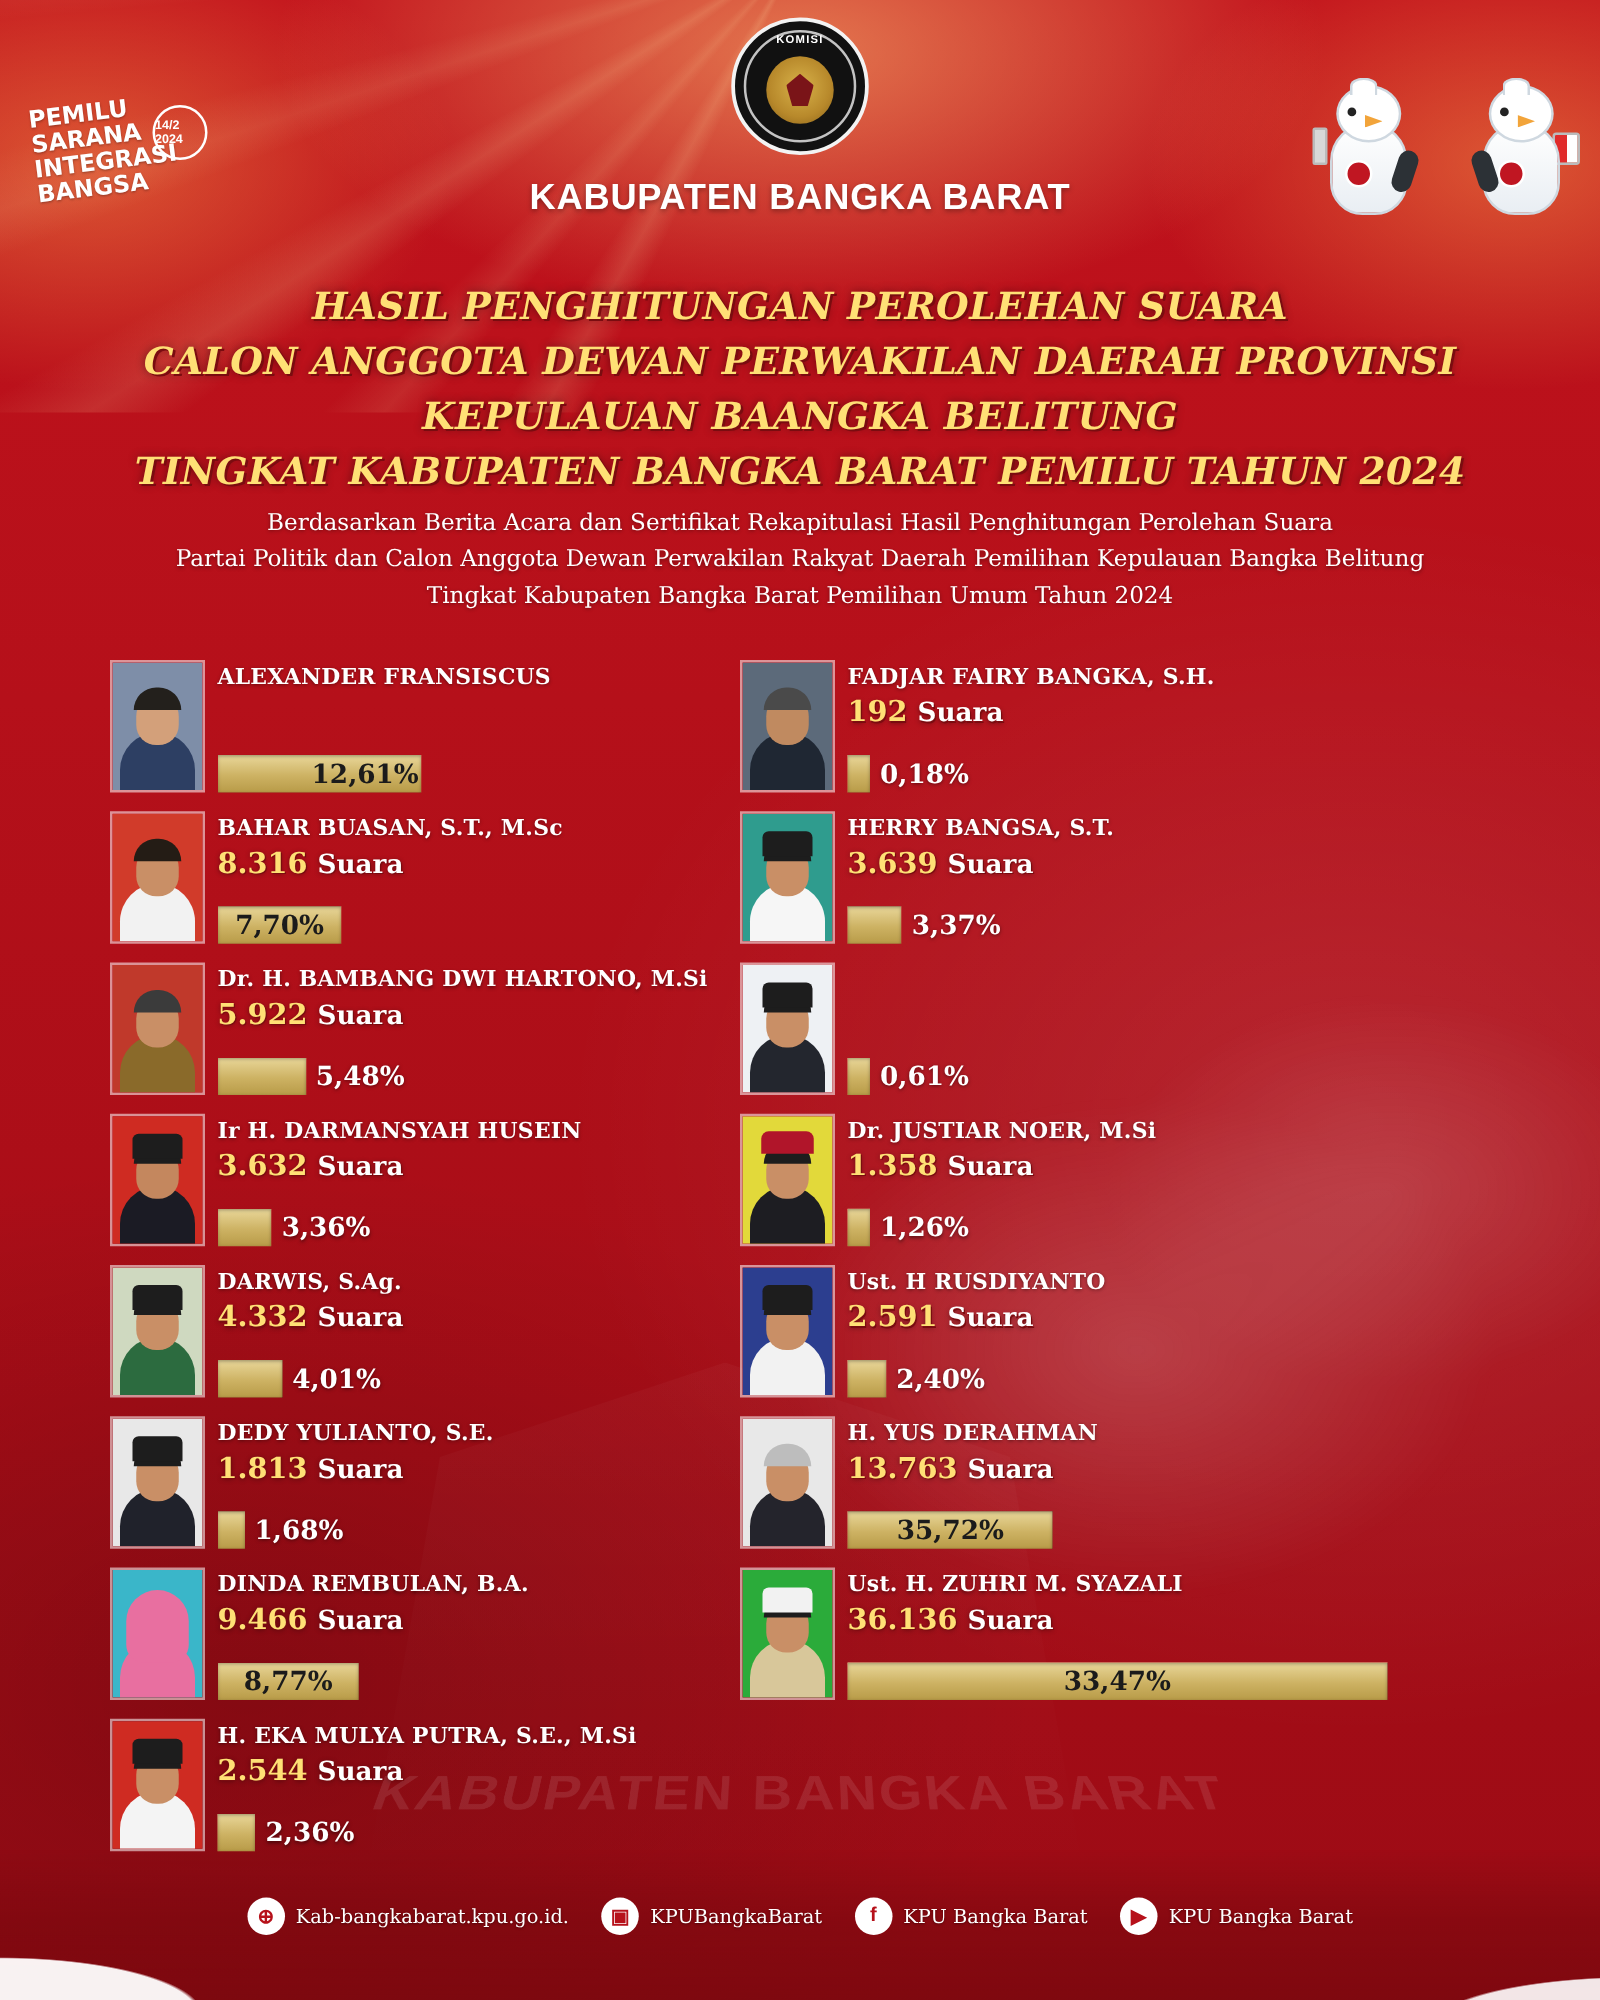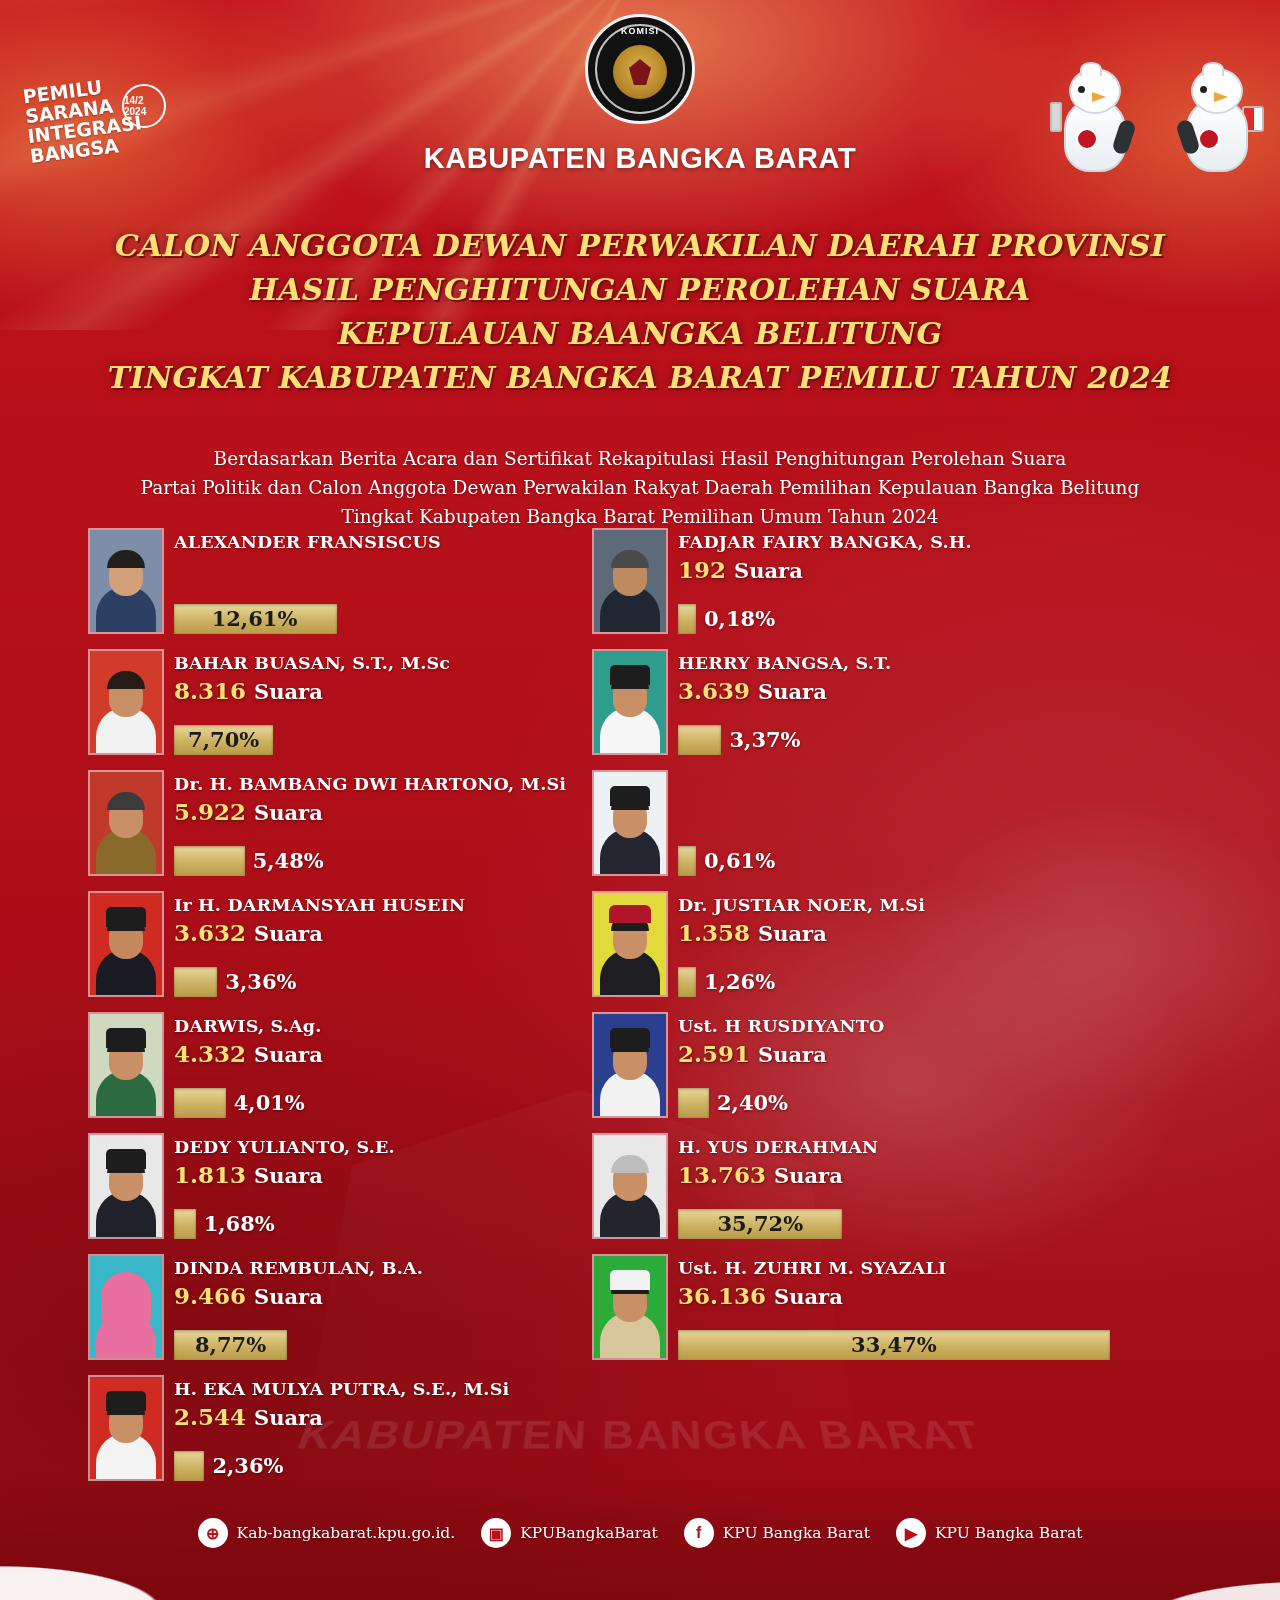--- a/index.html
+++ b/index.html
@@ -129,21 +129,20 @@
     font-size:30px; line-height:44px; letter-spacing:.3px;
     color:#ffe075;
     text-shadow:2px 2px 0 #7a0c10, 0 0 8px rgba(0,0,0,.45);
   }
   .main-title .l4 { font-size:30px; }
   .subtitle {
     position:absolute; left:0; right:0; top:404px; text-align:center;
     font-family:"DejaVu Serif", serif;
     color:#fff; font-size:18.5px; line-height:29px;
     text-shadow:0 1px 3px rgba(0,0,0,.4);
-    margin-top:40px;
   }
 
   
   .cols { position:absolute; left:0; top:528px; width:1280px; }
   .col { position:absolute; width:600px; }
   .col.left { left:88px; }
   .col.right { left:592px; }
 
   .cand { position:relative; margin-bottom:9px; height:112px; }
   .cand .photo {
@@ -292,22 +291,22 @@
     <div class="eye"></div>
     <div class="beak"></div>
   </div>
 </div>
 
 <div class="head-title">
   <div>KABUPATEN BANGKA BARAT</div>
 </div>
 
 <div class="main-title">
+  <div>HASIL PENGHITUNGAN PEROLEHAN SUARA</div>
   <div>CALON ANGGOTA DEWAN PERWAKILAN DAERAH PROVINSI</div>
-  <div>HASIL PENGHITUNGAN PEROLEHAN SUARA</div>
   <div>KEPULAUAN BAANGKA BELITUNG</div>
   <div class="l4">TINGKAT KABUPATEN BANGKA BARAT PEMILU TAHUN 2024</div>
 </div>
 
 <div class="subtitle">
   <div>Berdasarkan Berita Acara dan Sertifikat Rekapitulasi Hasil Penghitungan Perolehan Suara</div>
   <div>Partai Politik dan Calon Anggota Dewan Perwakilan Rakyat Daerah Pemilihan Kepulauan Bangka Belitung</div>
   <div>Tingkat Kabupaten Bangka Barat Pemilihan Umum Tahun 2024</div>
 </div>
 
@@ -318,21 +317,21 @@
           <div class="bgc" style="background:#7e8ea8"></div>
           <div class="shoulders" style="background:#2d3f63"></div>
           <div class="face" style="background:#d3a07a"></div>
           <div class="hair" style="background:#23201c"></div>
         </div>
         <div class="info">
           <div class="name">ALEXANDER FRANSISCUS</div>
         </div>
         <div class="barwrap">
           <div class="bar" style="width:162.669px"></div>
-          <div class="pct" style="left:0;width:161px;text-align:center;">12,61%</div>
+          <div class="pct" style="left:0;width:161px;text-align:right;">12,61%</div>
         </div>
       </div>
       <div class="cand">
         <div class="photo">
           <div class="bgc" style="background:#d13b2a"></div>
           <div class="shoulders" style="background:#f2f2f2"></div>
           <div class="face" style="background:#c98f66"></div>
           <div class="hair" style="background:#241c15"></div>
         </div>
         <div class="info">

